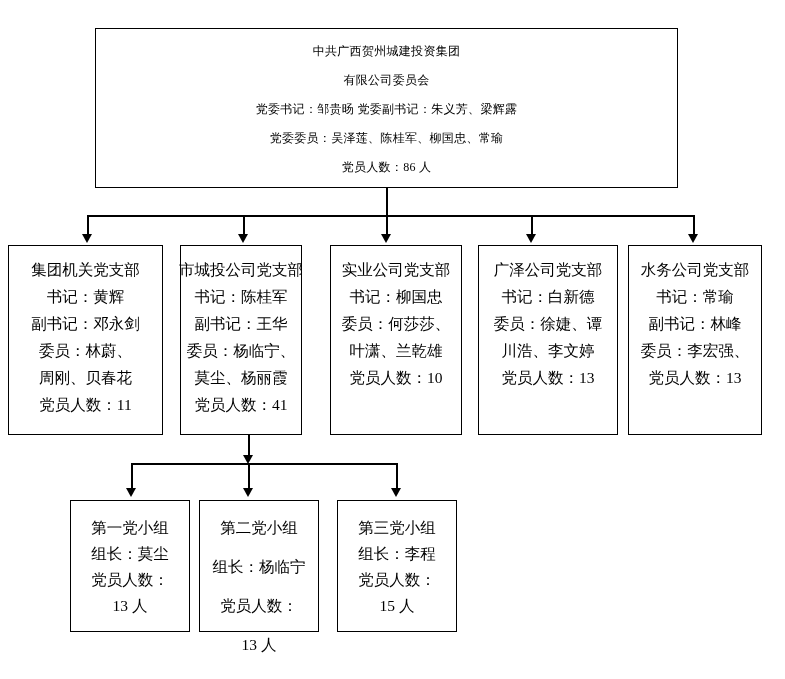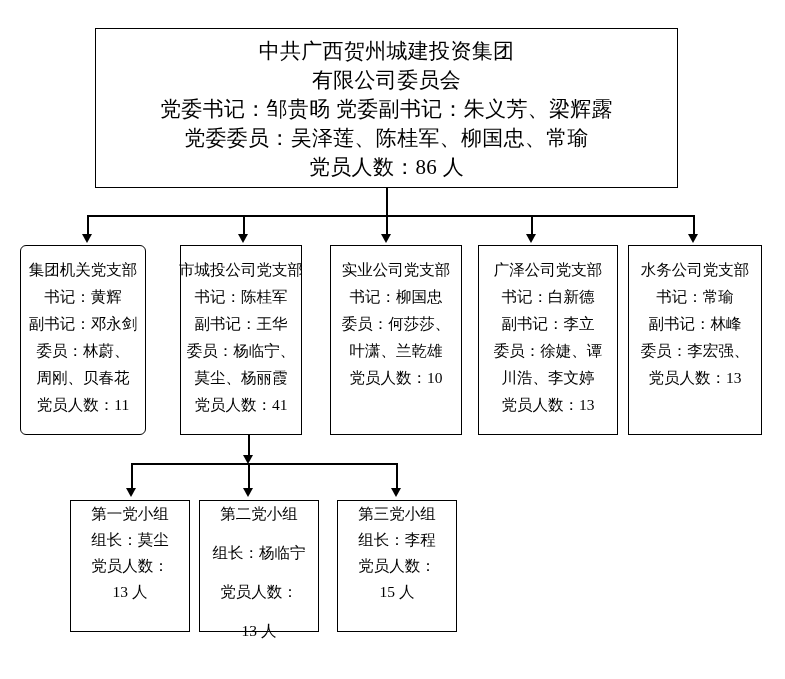--- a/index.html
+++ b/index.html
@@ -40,46 +40,47 @@
   
   #node-root {
     left: 95px;
     top: 28px;
     width: 583px;
     height: 160px;
     justify-content: center;
     padding-top: 2px;
   }
   #node-root .line {
-    font-size: 21px;
+    font-size: 12px;
     line-height: 29px;
     letter-spacing: 0.3px;
   }
 
   
   .branch {
     top: 245px;
     height: 190px;
     padding-top: 10px;
   }
   .branch .line {
     font-size: 15.5px;
     line-height: 27px;
   }
-  #node-b1 { left: 20px;  width: 126px; border-radius: 6px; }
+  #node-b1 { left: 8px;  width: 155px; }
   #node-b2 { left: 180px; width: 122px; }
   #node-b3 { left: 330px; width: 132px; }
   #node-b4 { left: 478px; width: 140px; }
   #node-b5 { left: 628px; width: 134px; }
 
   
   .group {
     top: 500px;
     height: 132px;
     width: 120px;
+    padding-top: 14px;
   }
   .group .line {
     font-size: 15.5px;
     line-height: 26px;
   }
   #node-g1 { left: 70px; }
   #node-g2 { left: 199px; gap: 13px; }
   #node-g3 { left: 337px; }
 
   
@@ -153,21 +154,20 @@
     <span class="line">实业公司党支部</span>
     <span class="line">书记：柳国忠</span>
     <span class="line">委员：何莎莎、</span>
     <span class="line">叶潇、兰乾雄</span>
     <span class="line">党员人数：10</span>
   </div>
 
   <div class="node branch" id="node-b4">
     <span class="line">广泽公司党支部</span>
     <span class="line">书记：白新德</span>
-    <span class="line">副书记：李立</span>
     <span class="line">委员：徐婕、谭</span>
     <span class="line">川浩、李文婷</span>
     <span class="line">党员人数：13</span>
   </div>
 
   <div class="node branch" id="node-b5">
     <span class="line">水务公司党支部</span>
     <span class="line">书记：常瑜</span>
     <span class="line">副书记：林峰</span>
     <span class="line">委员：李宏强、</span>

